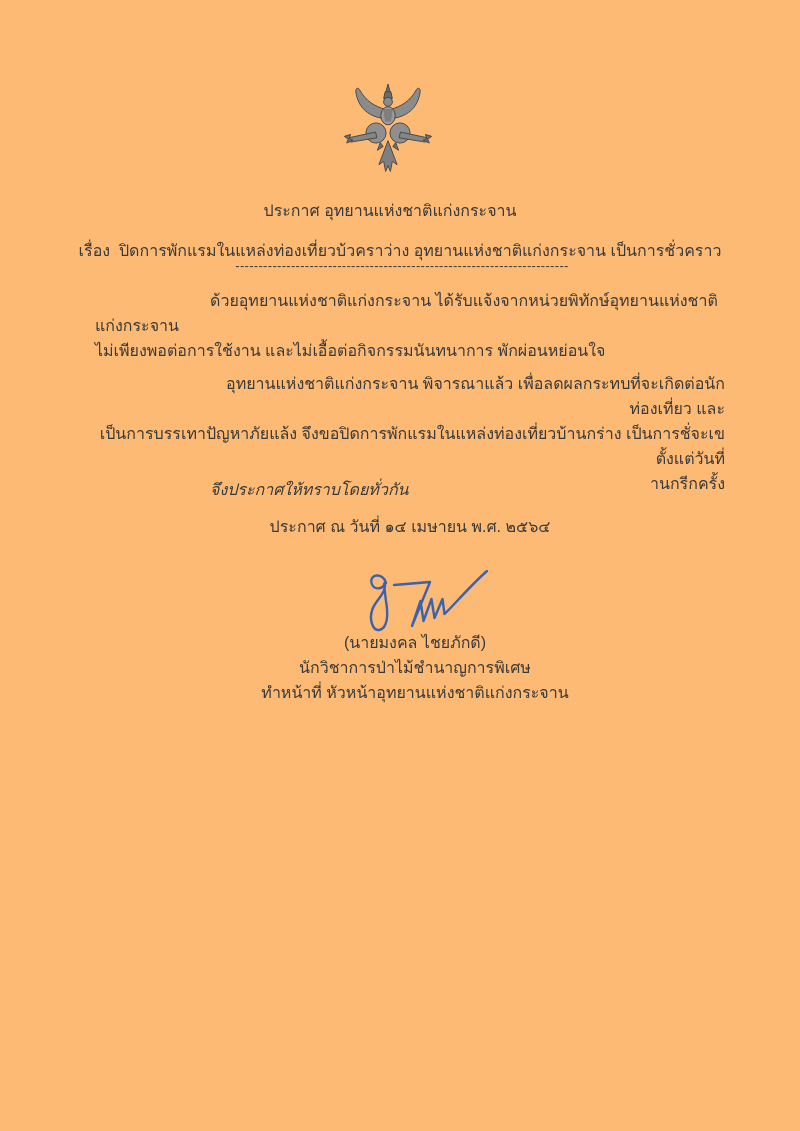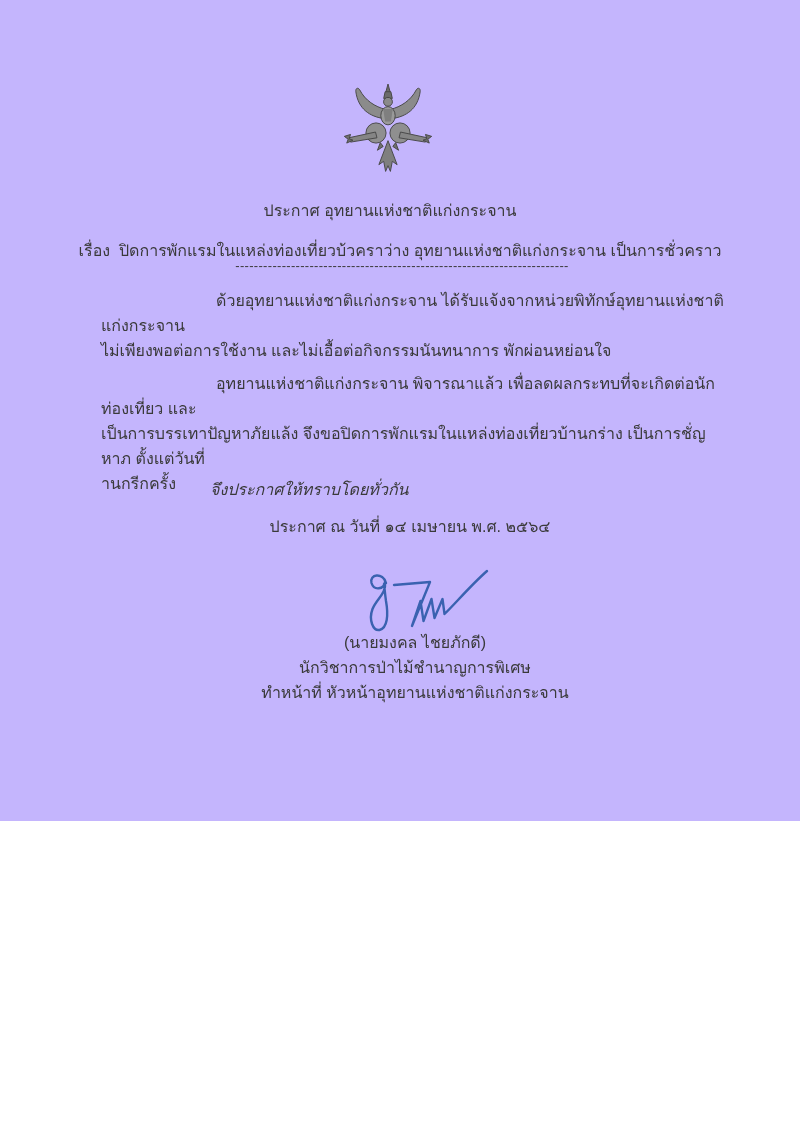--- a/index.html
+++ b/index.html
@@ -3,22 +3,22 @@
 <meta charset="utf-8">
 <style>
   html, body {
     margin: 0;
     padding: 0;
     background: #ffffff;
   }
   .page {
     position: relative;
     width: 800px;
-    height: 821px;
-    background: #c4b5fd;
+    height: 1131px;
+    background: #fdba74;
     overflow: hidden;
     font-family: "Liberation Sans", sans-serif;
     color: #3a3a3a;
   }
   .abs { position: absolute; }
   .t-center { text-align: center; }
   .doc-text {
     font-size: 16px;
     line-height: 25px;
     color: #3a3a3a;
@@ -28,25 +28,25 @@
     left: 340px; top: 83px; width: 96px; height: 100px;
   }
   .title-line   { left: -10px; top: 198px; width: 800px; }
   .subject-line { left: 0px;   top: 238px; width: 800px; }
   .divider-line {
     left: 2px; top: 258px; width: 800px;
     font-size: 13px; letter-spacing: 0.3px; color: #3a3a3a;
     text-align: center;
   }
   .body-col { left: 95px; width: 630px; }
-  .para { text-indent: 115px; margin-left: 6px; }
+  .para { text-indent: 115px; }
   .para .pline { text-indent: 0; }
   .para .pline.first { text-indent: 115px; }
   .para-1 { top: 288px; }
-  .para-2 { top: 371px; }
+  .para-2 { top: 371px; text-align: right; }
   .closing-line { left: 95px; top: 477px; width: 630px; text-indent: 115px; font-style: italic; }
   .date-line { left: 10px; top: 514px; width: 800px; }
   .signature-box { left: 350px; top: 568px; width: 142px; height: 68px; }
   .signer-block { left: 15px; top: 630px; width: 800px; }
   .signer-block div { line-height: 25px; }
 </style>
 </head>
 <body>
 
 <div class="page">
@@ -89,21 +89,21 @@
 
   <div class="abs divider-line">------------------------------------------------------------------------</div>
 
   <div class="abs body-col para para-1">
     <div class="doc-text pline first">ด้วยอุทยานแห่งชาติแก่งกระจาน ได้รับแจ้งจากหน่วยพิทักษ์อุทยานแห่งชาติแก่งกระจาน</div>
     <div class="doc-text pline">ไม่เพียงพอต่อการใช้งาน และไม่เอื้อต่อกิจกรรมนันทนาการ พักผ่อนหย่อนใจ</div>
   </div>
 
   <div class="abs body-col para para-2">
     <div class="doc-text pline first">อุทยานแห่งชาติแก่งกระจาน พิจารณาแล้ว เพื่อลดผลกระทบที่จะเกิดต่อนักท่องเที่ยว และ</div>
-    <div class="doc-text pline">เป็นการบรรเทาปัญหาภัยแล้ง จึงขอปิดการพักแรมในแหล่งท่องเที่ยวบ้านกร่าง เป็นการชั่ญหาภ ตั้งแต่วันที่</div>
+    <div class="doc-text pline">เป็นการบรรเทาปัญหาภัยแล้ง จึงขอปิดการพักแรมในแหล่งท่องเที่ยวบ้านกร่าง เป็นการชั่จะเข ตั้งแต่วันที่</div>
     <div class="doc-text pline">านกรีกครั้ง</div>
   </div>
 
   <div class="abs doc-text closing-line">จึงประกาศให้ทราบโดยทั่วกัน</div>
 
   <div class="abs t-center doc-text date-line">ประกาศ ณ วันที่ ๑๔ เมษายน พ.ศ. ๒๕๖๔</div>
 
   <div class="abs signature-box">
     <svg width="142" height="68" viewBox="0 0 142 68" xmlns="http://www.w3.org/2000/svg">
       <g fill="none" stroke="#3a62b0" stroke-width="2.4" stroke-linecap="round" stroke-linejoin="round">

